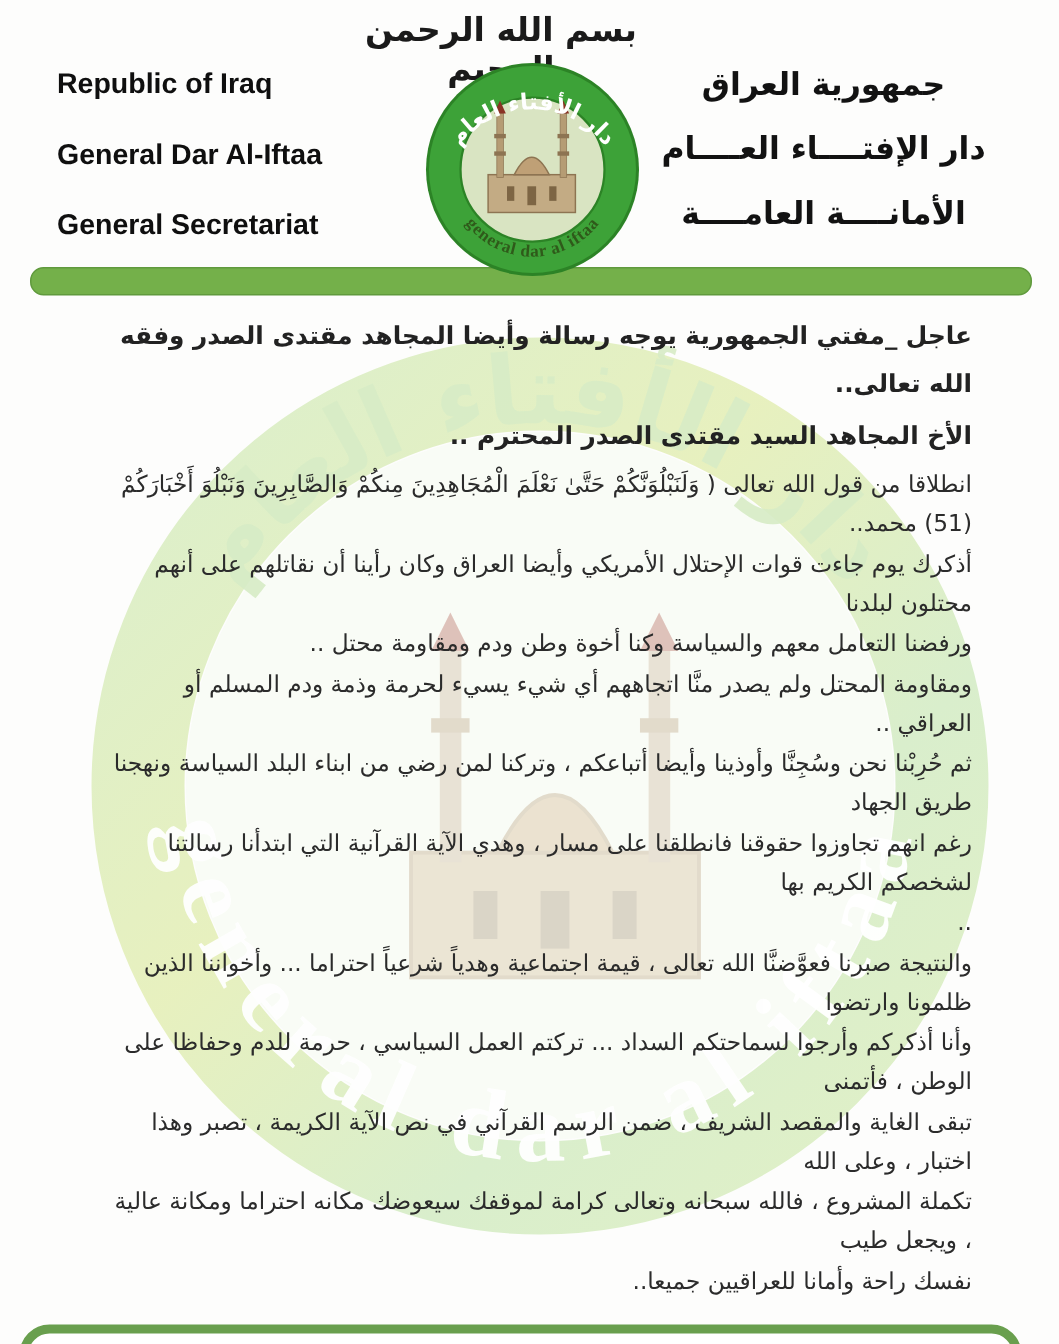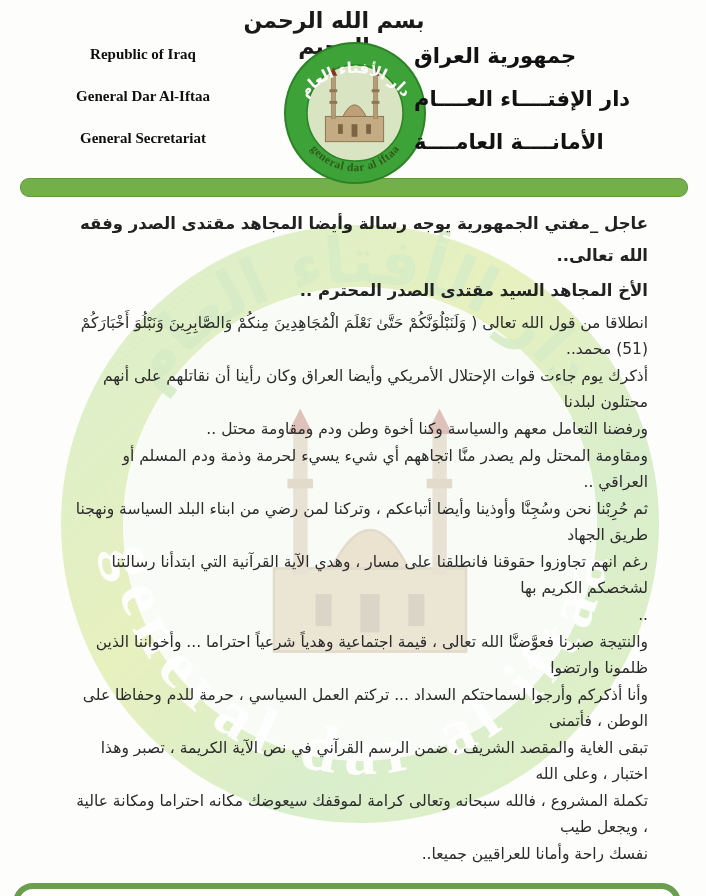--- a/index.html
+++ b/index.html
@@ -9,31 +9,31 @@
     font-family:"DejaVu Sans", sans-serif;
   }
   .page {
     position:relative; width:706px; height:896px;
     background:#fdfdfc; overflow:hidden;
   }
 
   
   .hdr { position:absolute; top:0; left:0; width:706px; height:205px; z-index:3; }
   .hdr-english {
-    position:absolute; left:38px; top:46px; width:210px; text-align:center;
-    font-family:Liberation Serif, serif; font-weight:bold; font-size:15px; color:#0f0f0f;
+    position:absolute; left:38px; top:46px; width:210px; text-align:left;
+    font-family:Liberation Sans, sans-serif; font-weight:bold; font-size:19px; color:#0f0f0f;
   }
   .hdr-english div { margin:0 0 25px 0; white-space:nowrap; }
   .bismillah {
     position:absolute; left:236px; top:8px; width:196px; text-align:center;
     direction:rtl; font-weight:bold; font-size:22px; line-height:1.2; color:#1a1a1a;
   }
   .logo-wrap { position:absolute; left:282px; top:40px; width:146px; height:146px; }
   .hdr-arabic {
-    position:absolute; right:22px; top:44px; width:270px; text-align:left;
+    position:absolute; right:22px; top:44px; width:270px; text-align:center;
     direction:rtl; font-weight:bold; font-size:21px; color:#121212;
   }
   .hdr-arabic div { margin:0 0 19px 0; white-space:nowrap; }
 
   .green-bar {
     position:absolute; top:178px; left:20px; width:666px; height:17px;
     background:#74b04a; border:1px solid #609a3d; border-radius:9px; z-index:2;
   }
 
   

